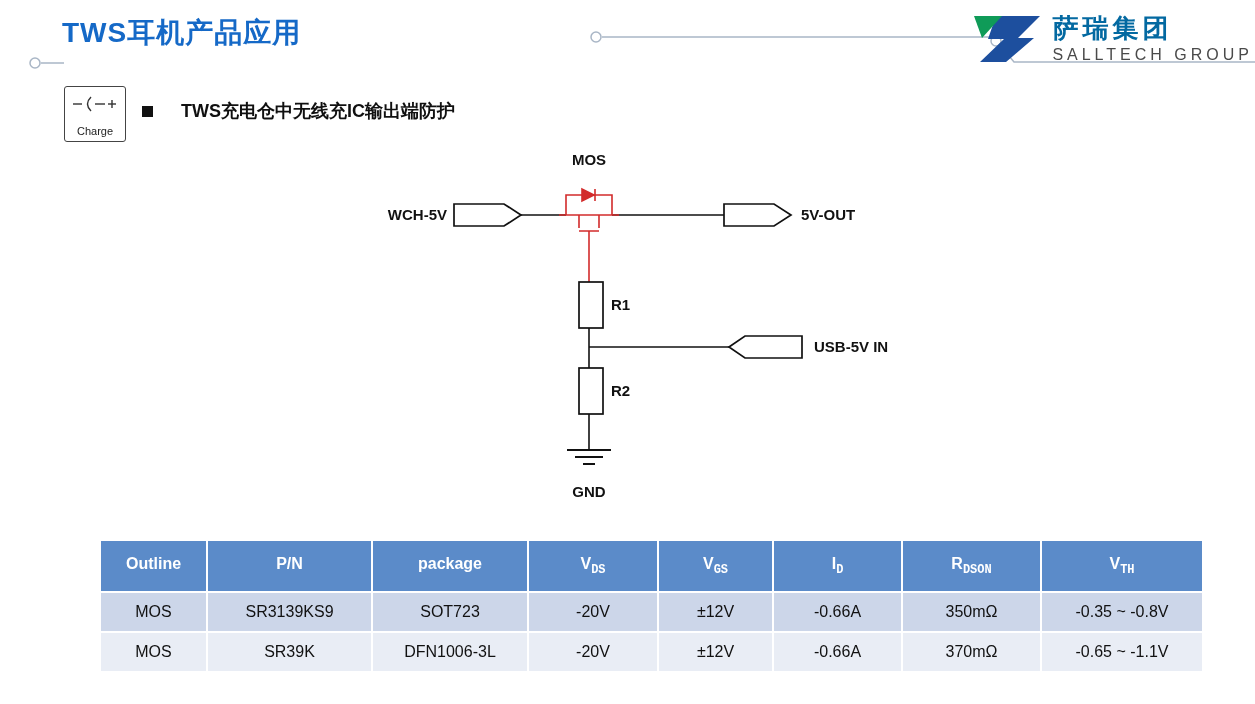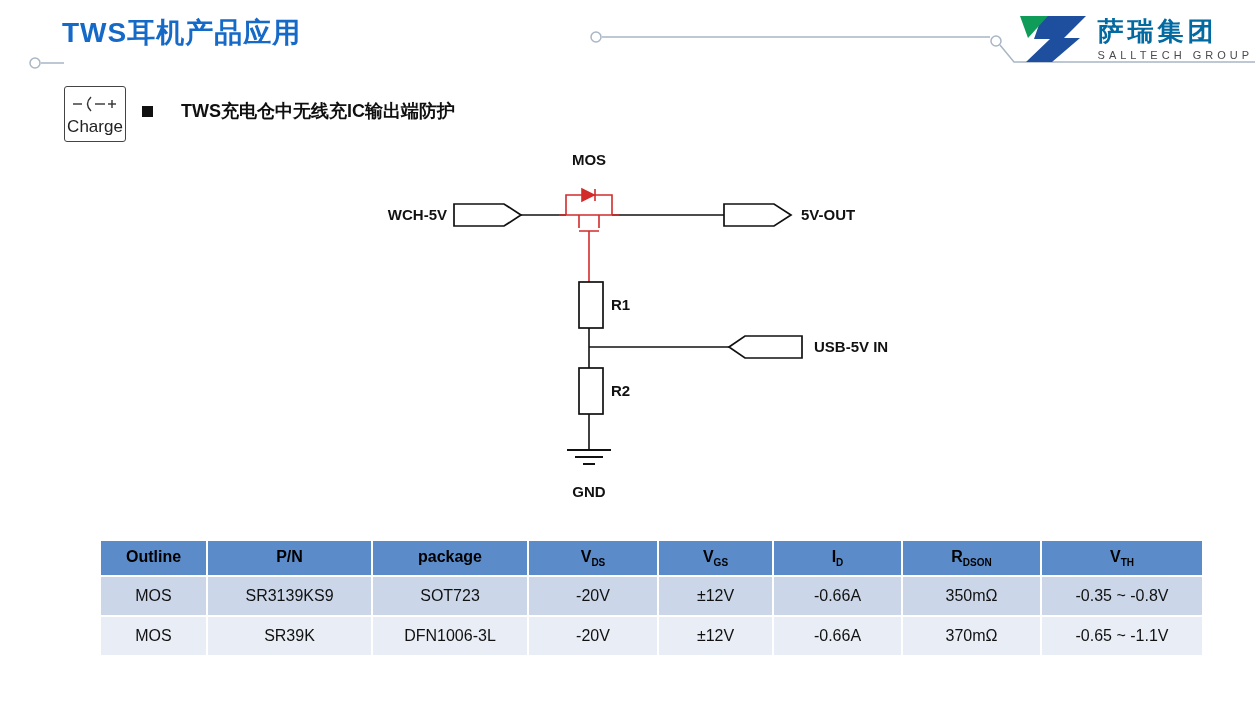--- a/index.html
+++ b/index.html
@@ -11,48 +11,48 @@
     position:absolute; left:38px; top:14px;
     font-size:28px; font-weight:bold; color:#1569c7; letter-spacing:1px;
   }
   .deco { position:absolute; left:0; top:0; }
   .logo {
     position:absolute; right:26px; top:12px;
     display:flex; align-items:center; gap:10px;
   }
   .logo-text { display:flex; flex-direction:column; }
   .logo-name { font-size:26px; font-weight:bold; color:#0369a1; letter-spacing:4px; line-height:1.15; }
-  .logo-sub  { font-size:11px; color:#4a4a4a; letter-spacing:4px; margin-top:3px; }
+  .logo-sub  { font-size:16px; color:#4a4a4a; letter-spacing:4px; margin-top:3px; }
   .charge-badge {
     position:absolute; left:40px; top:86px; width:62px; height:56px;
     border:1.5px solid #444; border-radius:3px; background:#fff;
     box-sizing:border-box; display:flex; flex-direction:column;
     align-items:center; justify-content:space-between; padding:7px 2px 4px;
   }
-  .charge-label { font-size:17px; color:#222; }
+  .charge-label { font-size:11px; color:#222; }
   .section-heading {
     position:absolute; left:118px; top:99px;
     display:flex; align-items:center; gap:28px;justify-content:space-between;
   }
   .bullet-square { width:11px; height:11px; background:#111; flex:0 0 auto; }
   .heading-text { font-size:18px; font-weight:bold; color:#101010; }
   .circuit { position:absolute; left:330px; top:145px; }
   .circuit text { font-size:15px; font-weight:bold; fill:#111; }
   .data-table {
     position:absolute; left:75px; top:539px;
     border-collapse:separate; border-spacing:2px; table-layout:fixed;
   }
   .data-table th {
-    background:#5b8bc9; color:#000000; font-size:16px; font-weight:bold;
-    height:34px; text-align:center; padding:0 4px;
+    background:#5b8bc9; color:#ffffff; font-size:16px; font-weight:bold;
+    height:50px; text-align:center; padding:0 4px;
   }
   .data-table td {
     font-size:16px; color:#111; height:38px; text-align:center; padding:0 4px;
   }
-  .data-table sub { font-size:10px; }
+  .data-table sub { font-size:12px;font-family:Liberation Mono, monospace; }
   tr.row-a td { background:#ccd6e9; }
   tr.row-b td { background:#e9edf5; }
 </style>
 </head>
 <body>
 
 <div class="slide">
 
   <svg class="deco" width="1255" height="80">
     <g stroke="#a9b6c6" stroke-width="1.5" fill="none">

